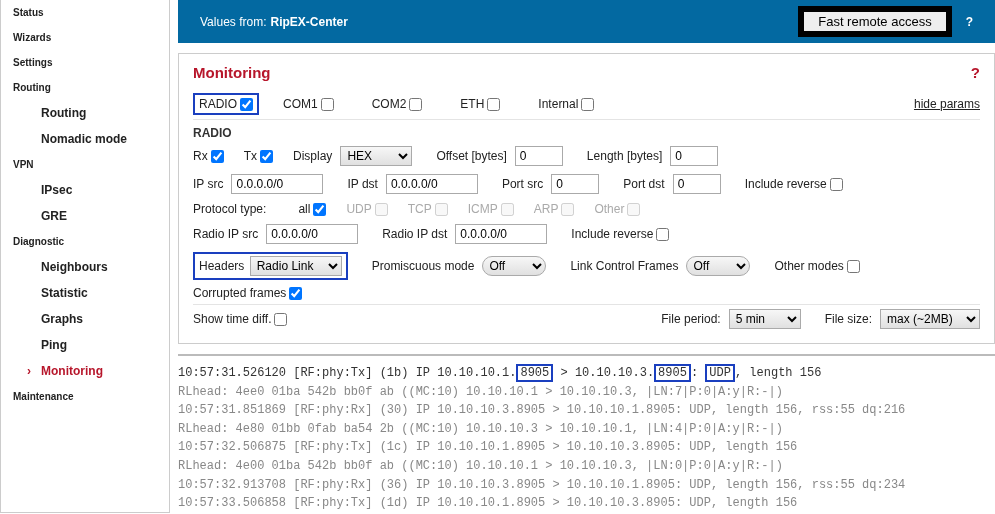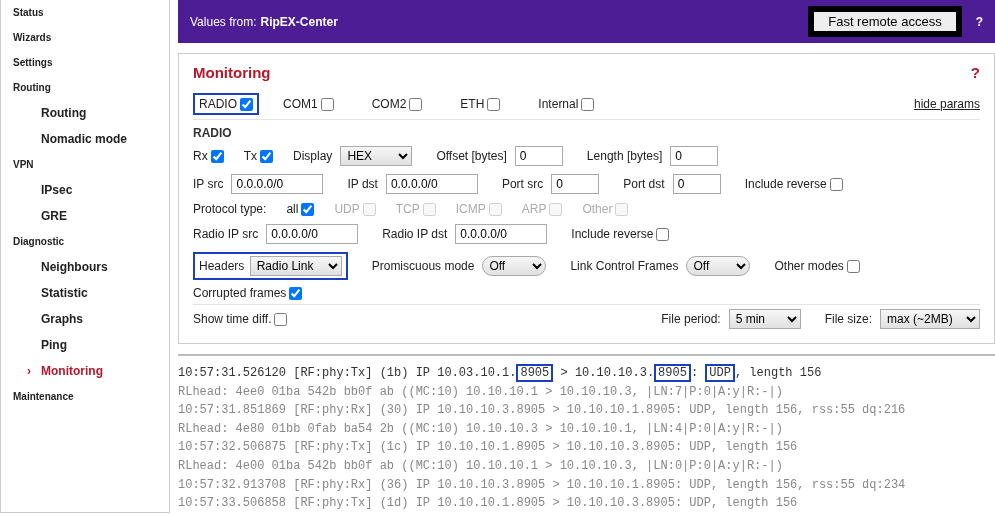--- a/index.html
+++ b/index.html
@@ -4,21 +4,21 @@
 <style>
 * { box-sizing: border-box; margin: 0; padding: 0; }
 body { font-family: Arial, sans-serif; font-size: 12px; background: #fff; color: #333; width: 995px; }
 .layout { display: flex; }
 .sidebar { width: 170px; border: 1px solid #ccc; border-top: none; padding: 0; }
 .sb-item { padding: 7px 12px; font-weight: bold; font-size: 10px; color: #222; cursor: pointer; }
 .sb-sub { padding: 6px 12px 6px 40px; font-weight: bold; font-size: 12px; color: #222; cursor: pointer; }
 .sb-sub.active { color: #b7162b; position: relative; }
 .sb-sub.active::before { content: "›"; position: absolute; left: 26px; color: #b7162b; font-weight: bold; }
 .main { flex: 1; padding-left: 8px; }
-.topbar { background: #4c1d95; color: #fff; display: flex; align-items: center; padding: 6px 12px; }
+.topbar { background: #0369a1; color: #fff; display: flex; align-items: center; padding: 6px 22px; }
 .topbar .label { font-size: 12px; }
 .topbar .src { font-weight: bold; margin-left: 4px; }
 .topbar .spacer { flex: 1; }
 .fastbtn { background: #eee; border: 6px solid #000000; padding: 2px 14px; font-size: 13px; cursor: pointer; }
 .qmark { color: #fff; margin-left: 14px; font-weight: bold; cursor: pointer; }
 .panel { border: 1px solid #ccc; margin-top: 10px; padding: 10px 14px; }
 .panel-title { color: #b7162b; font-weight: bold; font-size: 15px; margin-bottom: 8px; display: flex; justify-content: space-between; }
 .panel-title .q2 { color: #b7162b; font-weight: bold; cursor: pointer; }
 .row { display: flex; align-items: center; flex-wrap: wrap; gap: 6px; padding: 4px 0; }
 .row.bordered { border-bottom: 1px solid #e4e4e4; }
@@ -131,21 +131,21 @@
         <span class="fld-label gap40">Port dst</span>
         <input class="txtin w48" value="0" style="">
         <label class="chklabel gap40">
             <span>Include reverse</span>
             <input type="checkbox" style="">
           </label>
       </div>
 
       <div class="row">
         <span class="fld-label">Protocol type:</span>
-        <label class="chklabel" style="margin-left:12px;">
+        <label class="chklabel" style="margin-left:24px;">
             <span>all</span>
             <input type="checkbox" checked="" style="">
           </label>
         <label class="chklabel dim">
             <span>UDP</span>
             <input type="checkbox" disabled="" style="">
           </label>
         <label class="chklabel dim">
             <span>TCP</span>
             <input type="checkbox" disabled="" style="">
@@ -202,21 +202,21 @@
         <span style="flex:1"></span>
         <span class="fld-label">File period:</span>
         <select class="selin w70"><option>5 min</option></select>
         <span class="fld-label gap20">File size:</span>
         <select class="selin w100"><option>max (~2MB)</option></select>
       </div>
     </div>
 
     <div class="log">
       <div class="line1">
-        <span>10:57:31.526120 [RF:phy:Tx] (1b) IP 10.03.10.1.</span><span class="boxed">8905</span><span> &gt; 10.10.10.3.</span><span class="boxed">8905</span><span>: </span><span class="boxed">UDP</span><span>, length 156</span>
+        <span>10:57:31.526120 [RF:phy:Tx] (1b) IP 10.10.10.1.</span><span class="boxed">8905</span><span> &gt; 10.10.10.3.</span><span class="boxed">8905</span><span>: </span><span class="boxed">UDP</span><span>, length 156</span>
       </div>
       <div>  RLhead:  4ee0 01ba 542b bb0f ab ((MC:10) 10.10.10.1 &gt; 10.10.10.3, |LN:7|P:0|A:y|R:-|)</div>
       <div>10:57:31.851869 [RF:phy:Rx] (30) IP 10.10.10.3.8905 &gt; 10.10.10.1.8905: UDP, length 156, rss:55 dq:216</div>
       <div>  RLhead:  4e80 01bb 0fab ba54 2b ((MC:10) 10.10.10.3 &gt; 10.10.10.1, |LN:4|P:0|A:y|R:-|)</div>
       <div>10:57:32.506875 [RF:phy:Tx] (1c) IP 10.10.10.1.8905 &gt; 10.10.10.3.8905: UDP, length 156</div>
       <div>  RLhead:  4e00 01ba 542b bb0f ab ((MC:10) 10.10.10.1 &gt; 10.10.10.3, |LN:0|P:0|A:y|R:-|)</div>
       <div>10:57:32.913708 [RF:phy:Rx] (36) IP 10.10.10.3.8905 &gt; 10.10.10.1.8905: UDP, length 156, rss:55 dq:234</div>
       <div>10:57:33.506858 [RF:phy:Tx] (1d) IP 10.10.10.1.8905 &gt; 10.10.10.3.8905: UDP, length 156</div>
 
     </div>

